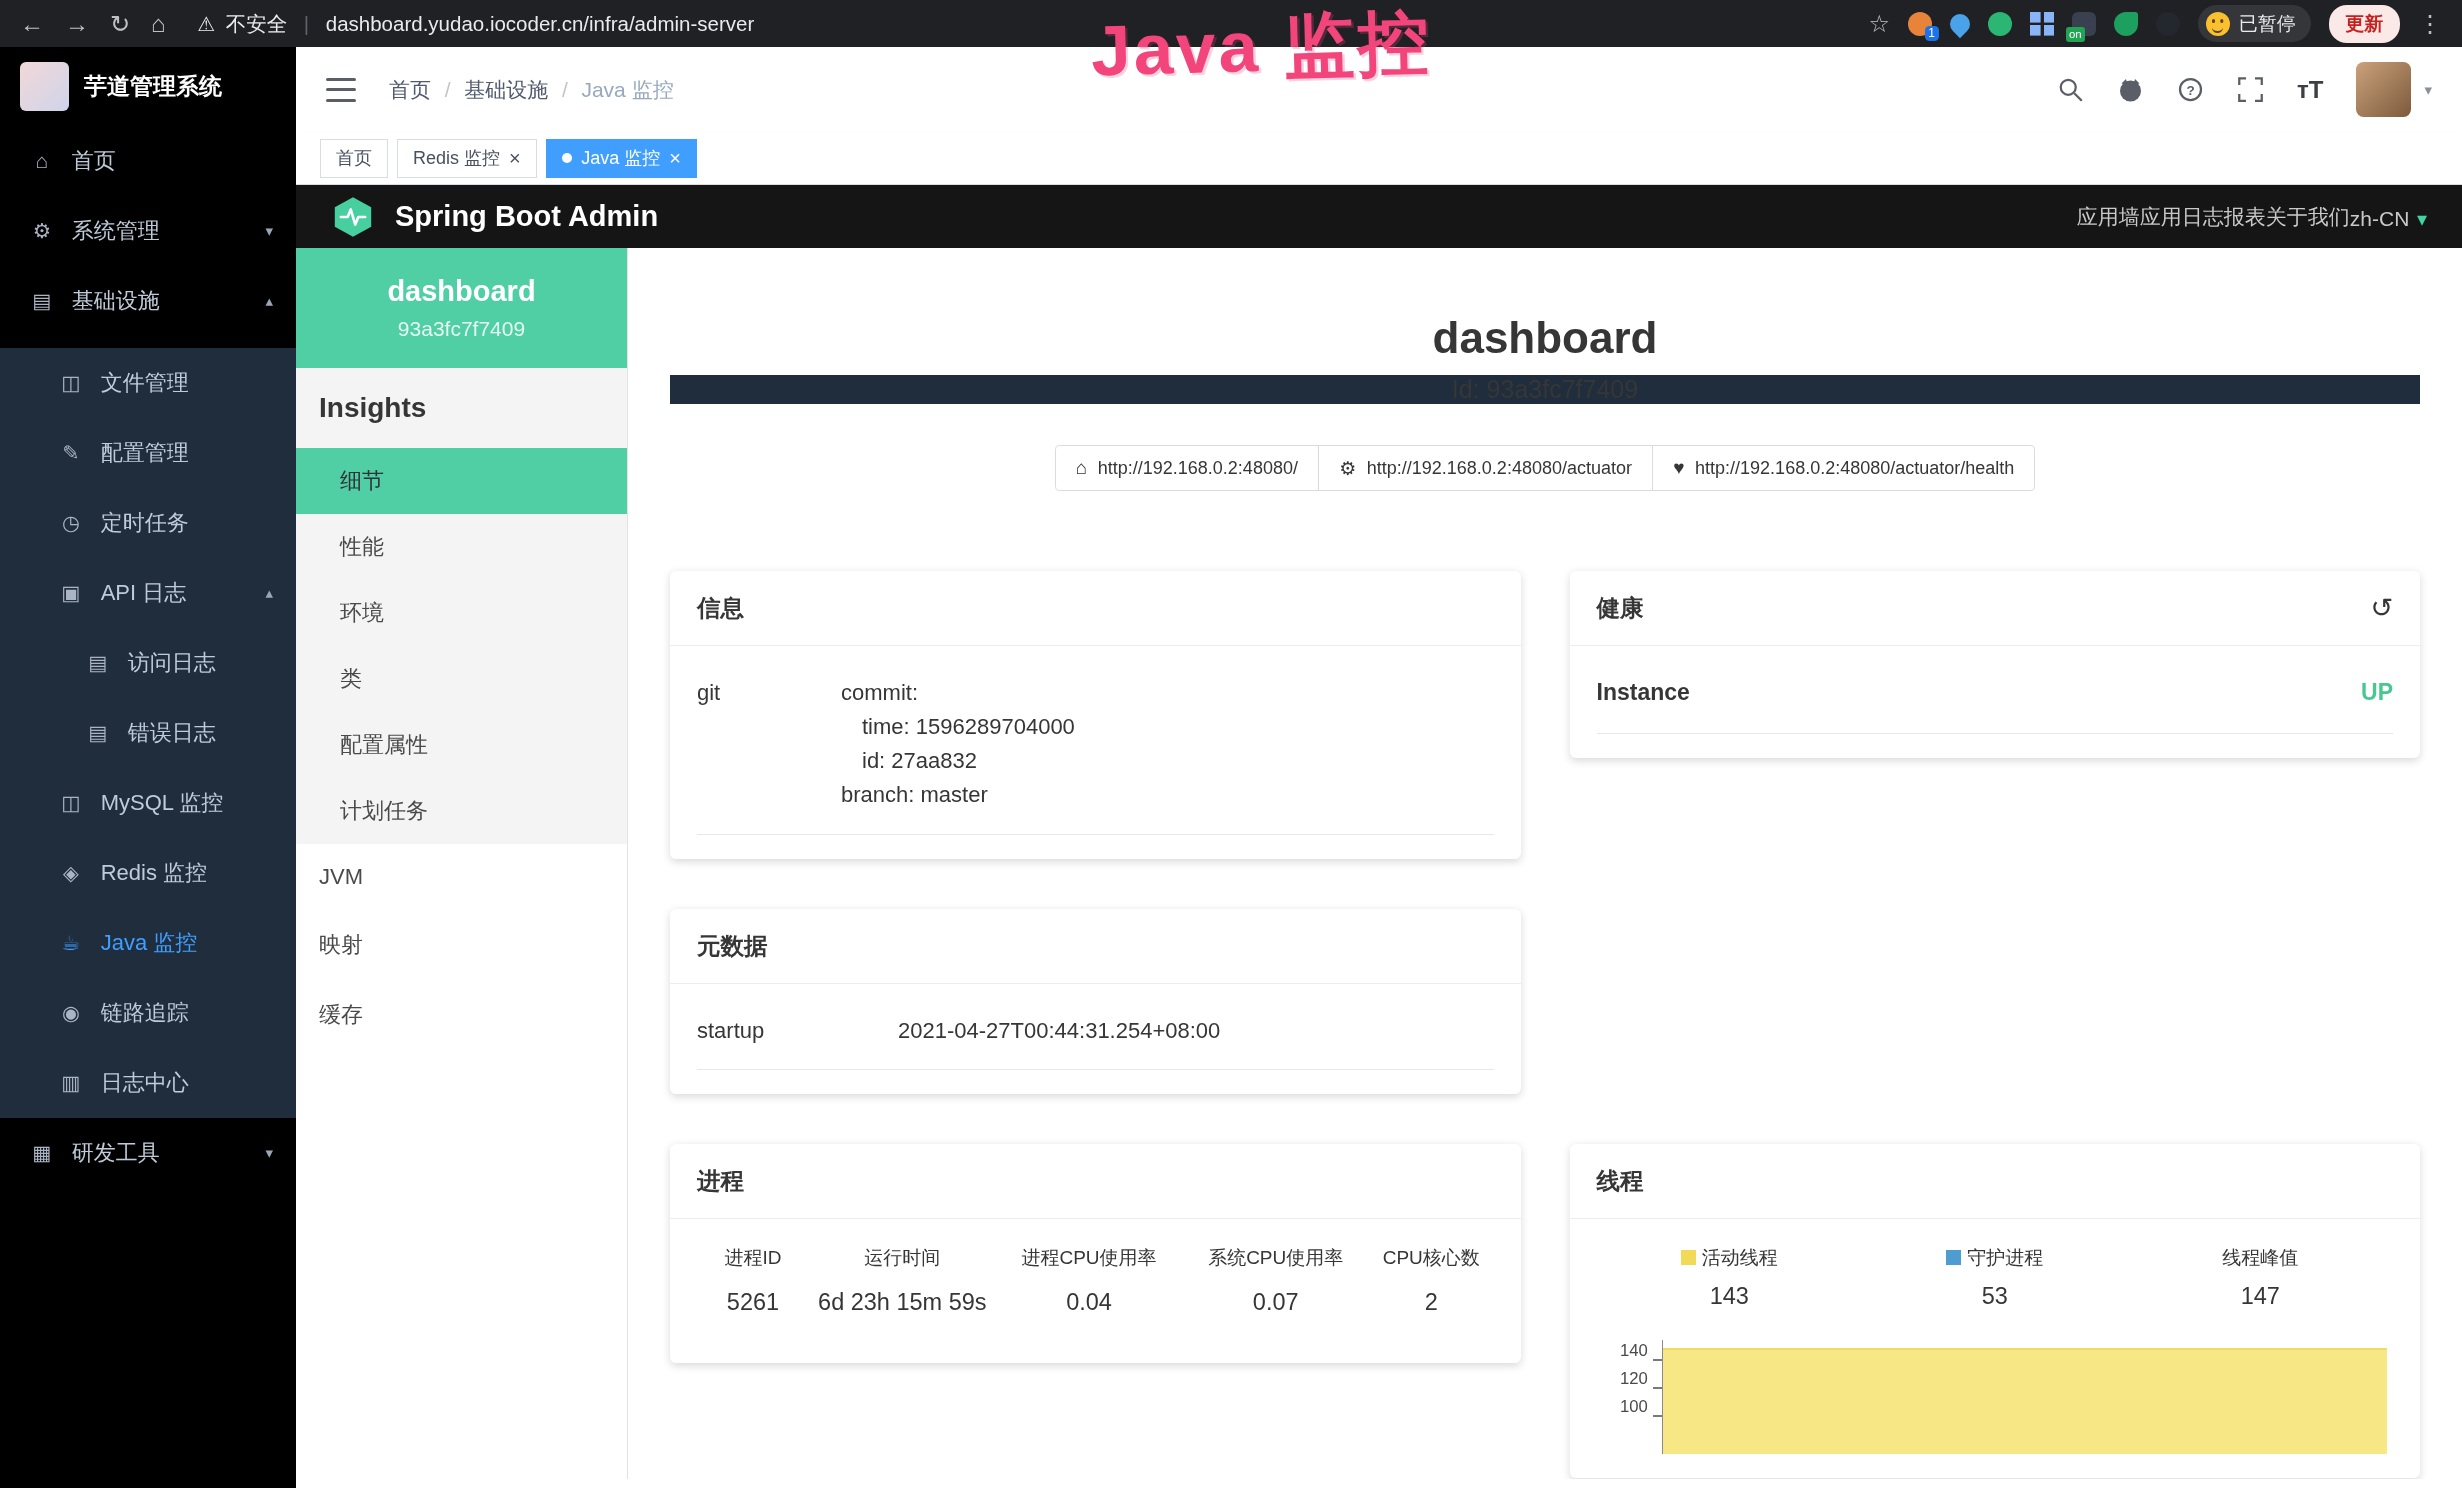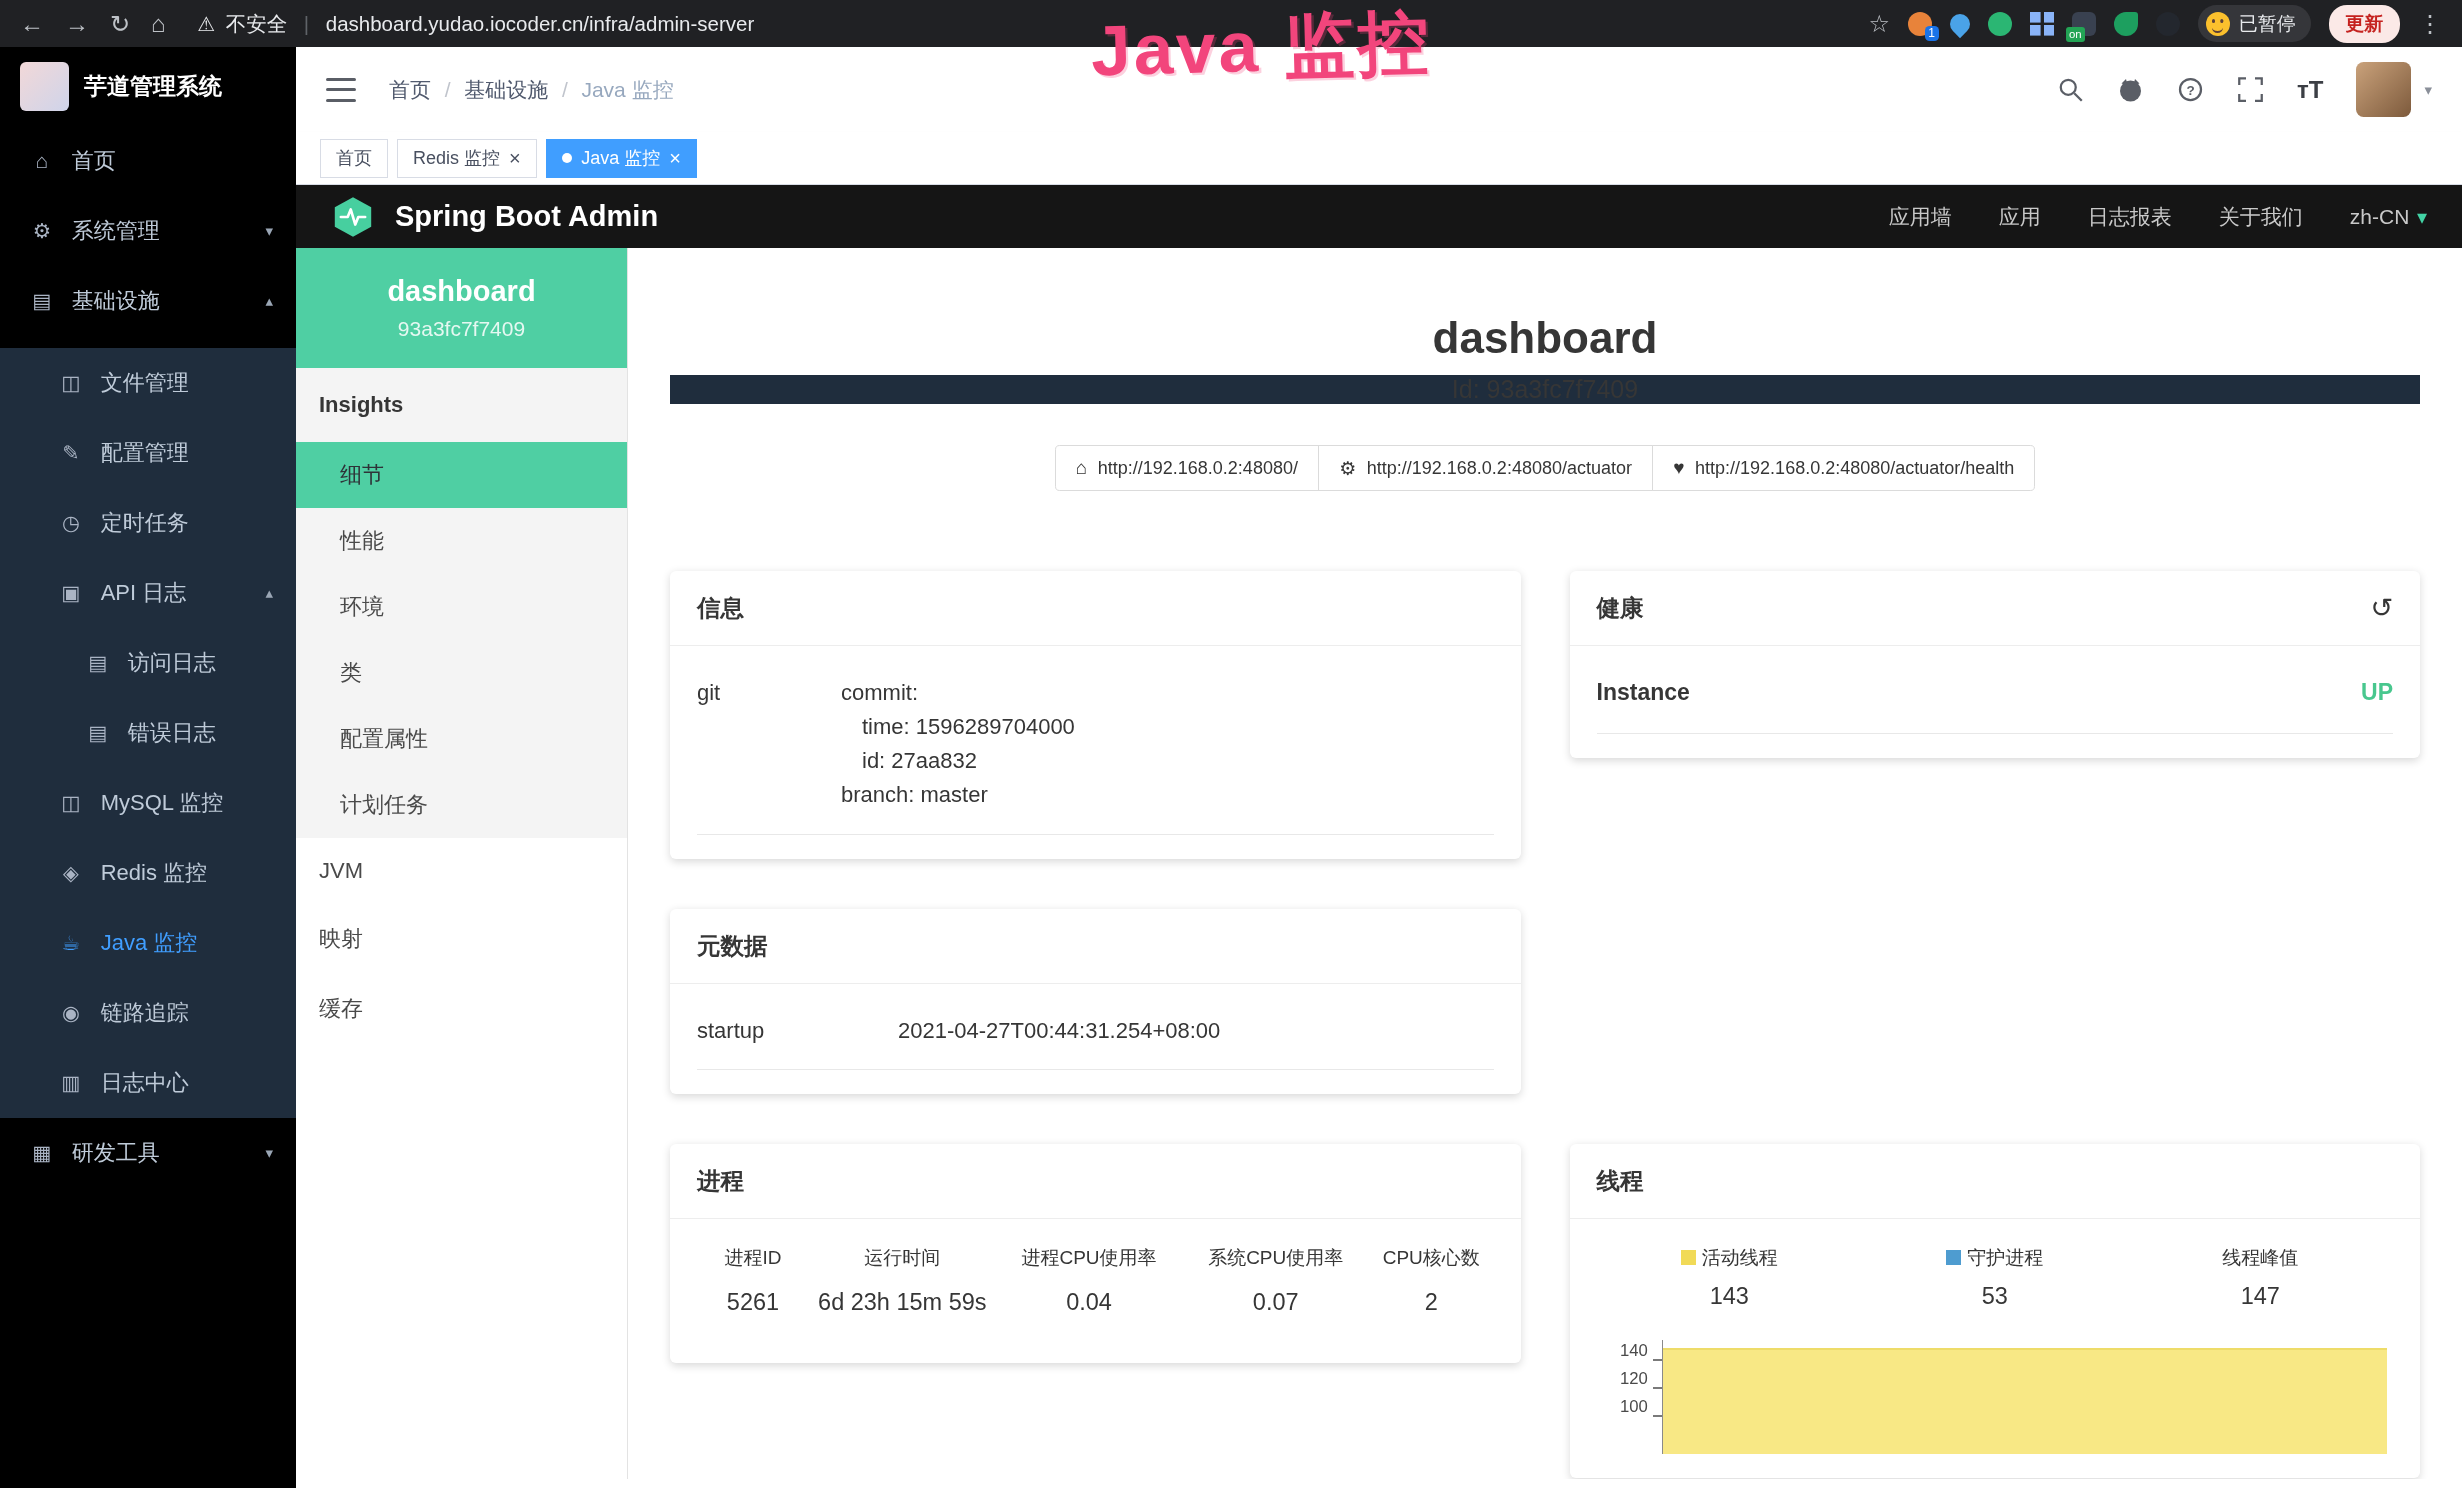--- a/index.html
+++ b/index.html
@@ -71,32 +71,32 @@
   
   .tagbar{height:53px;background:#fff;border-bottom:0.8px solid #d8dce5;display:flex;align-items:center;padding:0 24px;gap:9px;box-shadow:0 1.5px 3.8px rgba(0,0,0,.05)}
   .tag{height:39px;display:inline-flex;align-items:center;gap:9px;padding:0 15px;border:0.8px solid #d8dce5;background:#fff;font-size:18px;color:#495060;cursor:pointer;white-space:nowrap}
   .tag .x{font-size:20px;font-style:normal;cursor:pointer}
   .tag.active{background:#409eff;border-color:#409eff;color:#fff}
   .tag .dot{width:10.6px;height:10.6px;border-radius:50%;background:#fff;display:inline-block}
 
   
   .sba-header{height:63px;background:#151515;display:flex;align-items:center;padding:0 35px;gap:20px}
   .sba-title{color:#fff;font-size:29px;font-weight:bold;white-space:nowrap}
-  .sba-nav{margin-left:auto;display:flex;align-items:center;gap:47px;font-size:21px;color:#c9c9c9;white-space:nowrap}
+  .sba-nav{margin-left:auto;display:flex;align-items:flex-end;font-size:21px;color:#c9c9c9;white-space:nowrap}
   .sba-nav .nav-it{cursor:pointer}
   .sba-lang{display:flex;align-items:center;gap:7.6px;cursor:pointer}
   .caret-green{color:#42d3a5;font-style:normal;font-size:20px}
 
   .sba-body{display:flex;height:1231px;min-width:0}
   .inst-side{width:332px;background:#fff;border-right:0.8px solid #e3e3e3;flex-shrink:0}
   .inst-head{background:#4fcfa3;padding:27px 12px;text-align:center;color:#fff;cursor:pointer}
   .inst-name{font-size:29px;font-weight:bold}
   .inst-id{font-size:21px;margin-top:9px;color:rgba(255,255,255,.85)}
   .insights{background:#f4f4f4}
-  .insights-title{padding:24px 23px;font-size:22px;font-weight:bold;color:#363636}
+  .insights-title{padding:24px 23px;font-size:28px;font-weight:bold;color:#363636}
   .ins-item{padding:18px 23px 18px 44px;font-size:22px;color:#4a4a4a;cursor:pointer}
   .ins-item.active{background:#4fcfa3;color:#2e3338}
   .root-item{padding:20px 23px;font-size:22px;color:#4a4a4a;cursor:pointer;background:#fff}
 
   .content{flex:1;background:#fff;padding:42px 42px 0;overflow:hidden;min-width:0}
   .content h1{font-size:44px;font-weight:bold;color:#363636;text-align:center;margin-top:23px}
   .sub{font-size:25px;text-align:center;margin-top:12px;color:#363636}
   .links{display:flex;justify-content:center;margin-top:41px}
   .lnk{display:inline-flex;align-items:center;gap:10.6px;border:0.8px solid #dbdbdb;padding:10.6px 20px;font-size:18px;color:#363636;background:#fff;margin-left:-0.8px;cursor:pointer;white-space:nowrap}
   .lnk:first-child{border-radius:4.6px 0 0 4.6px;margin-left:0}

